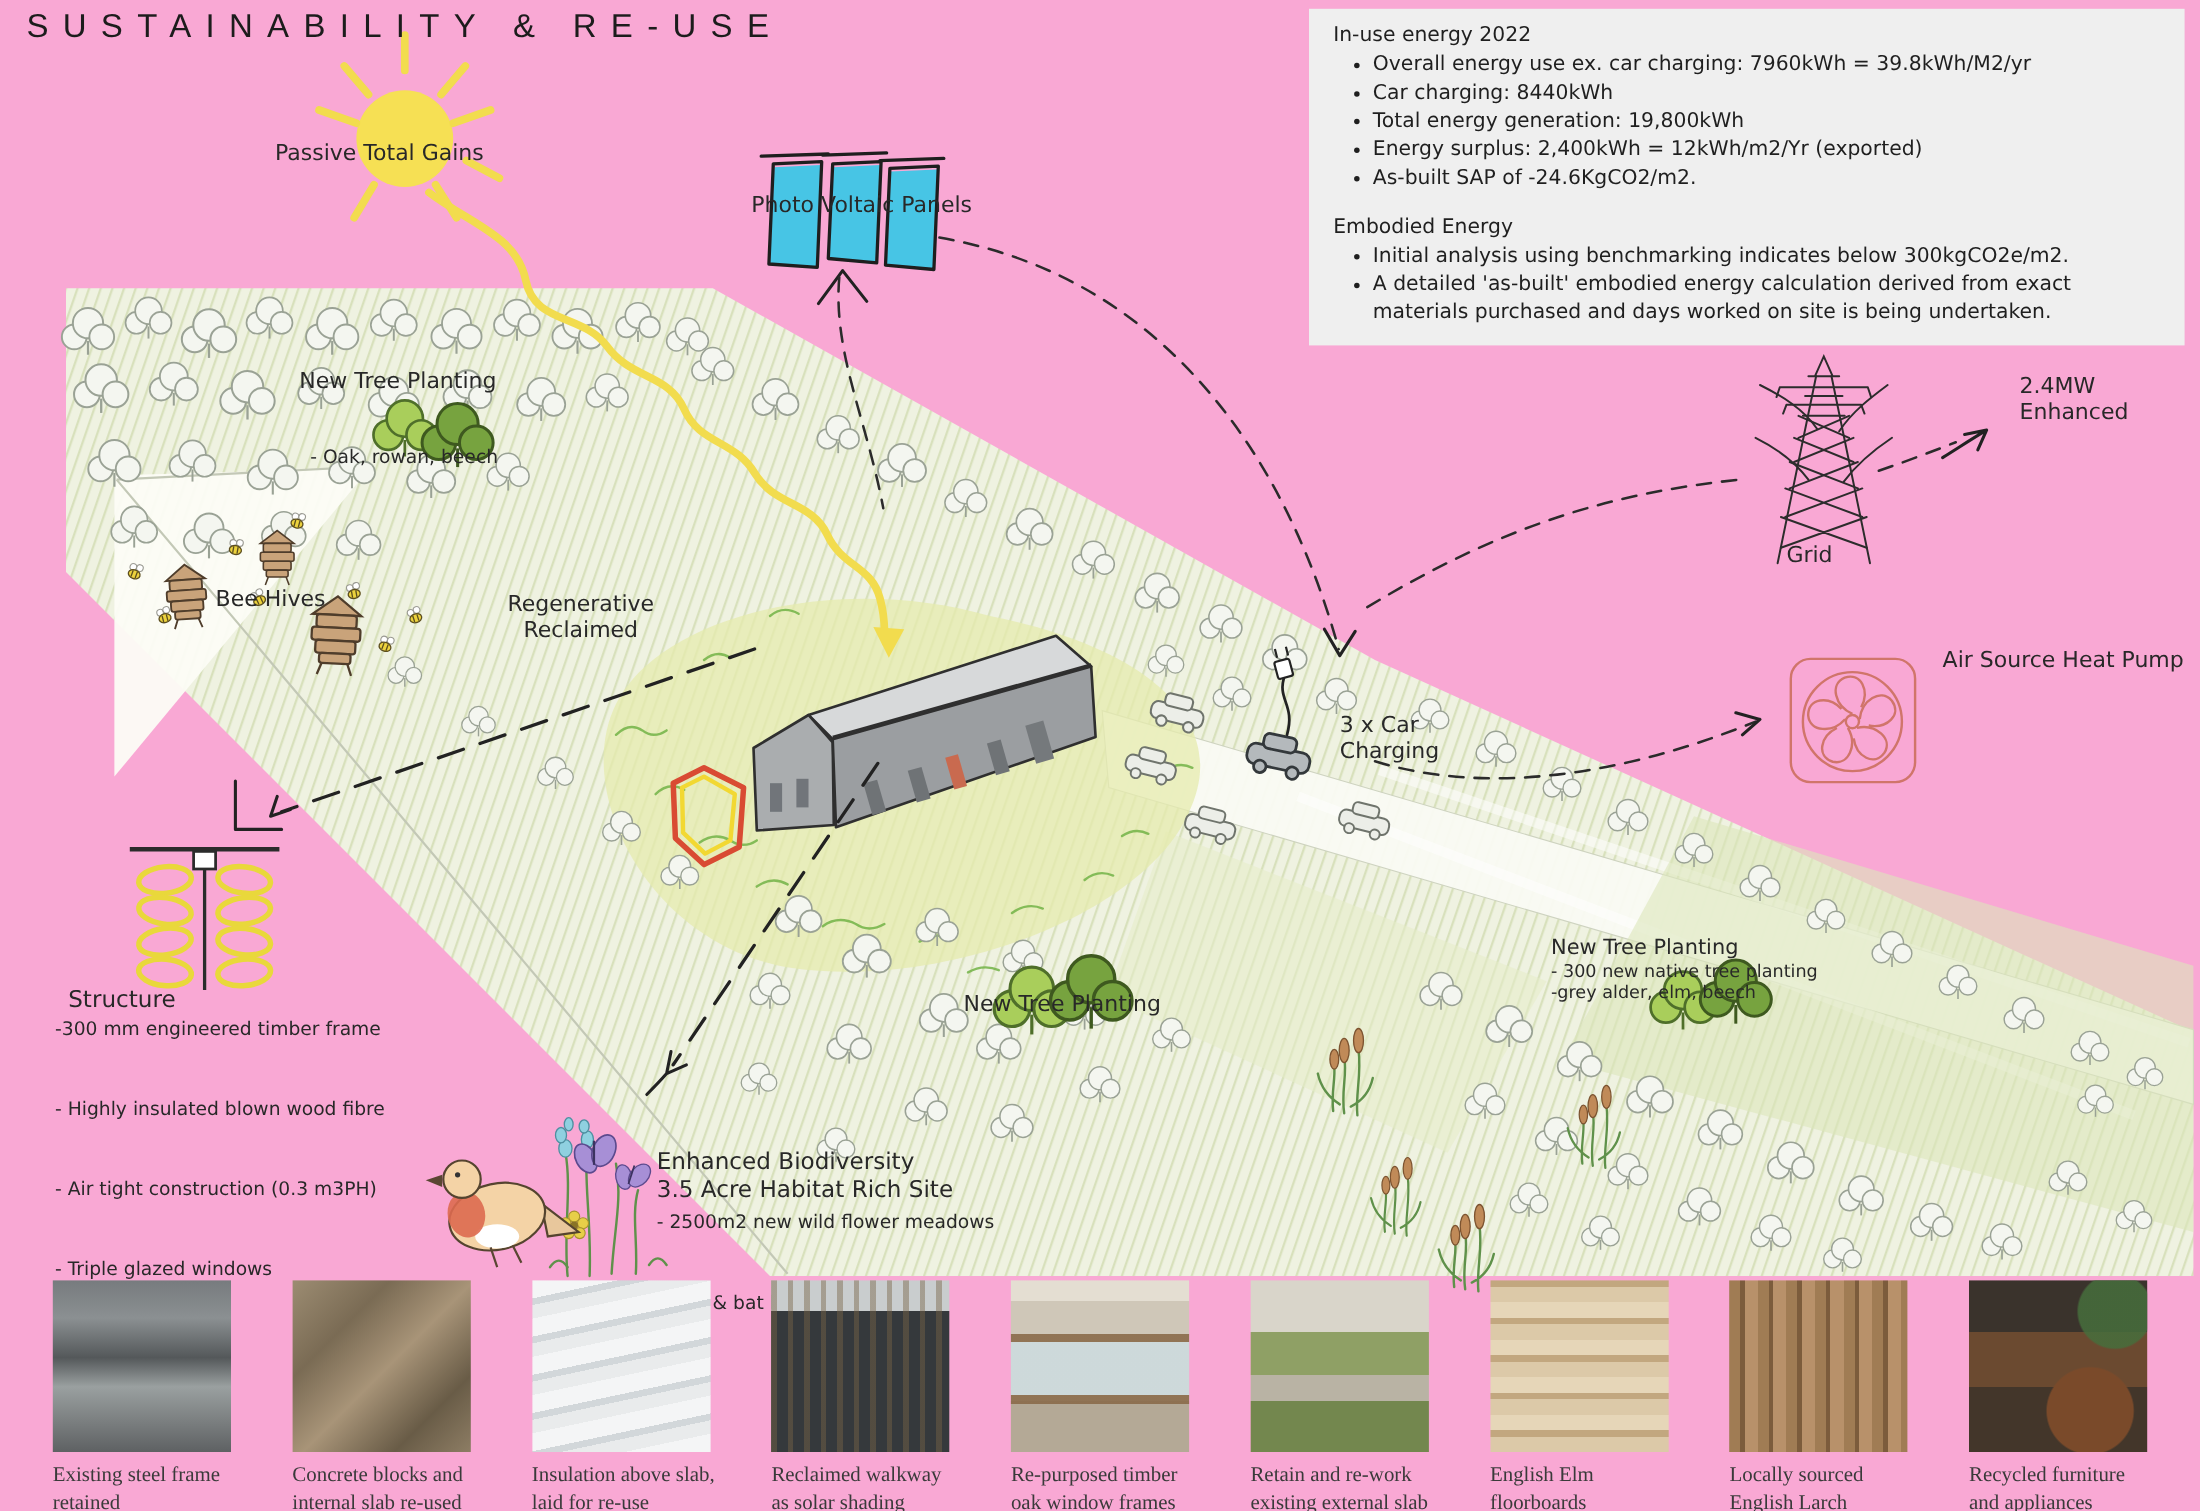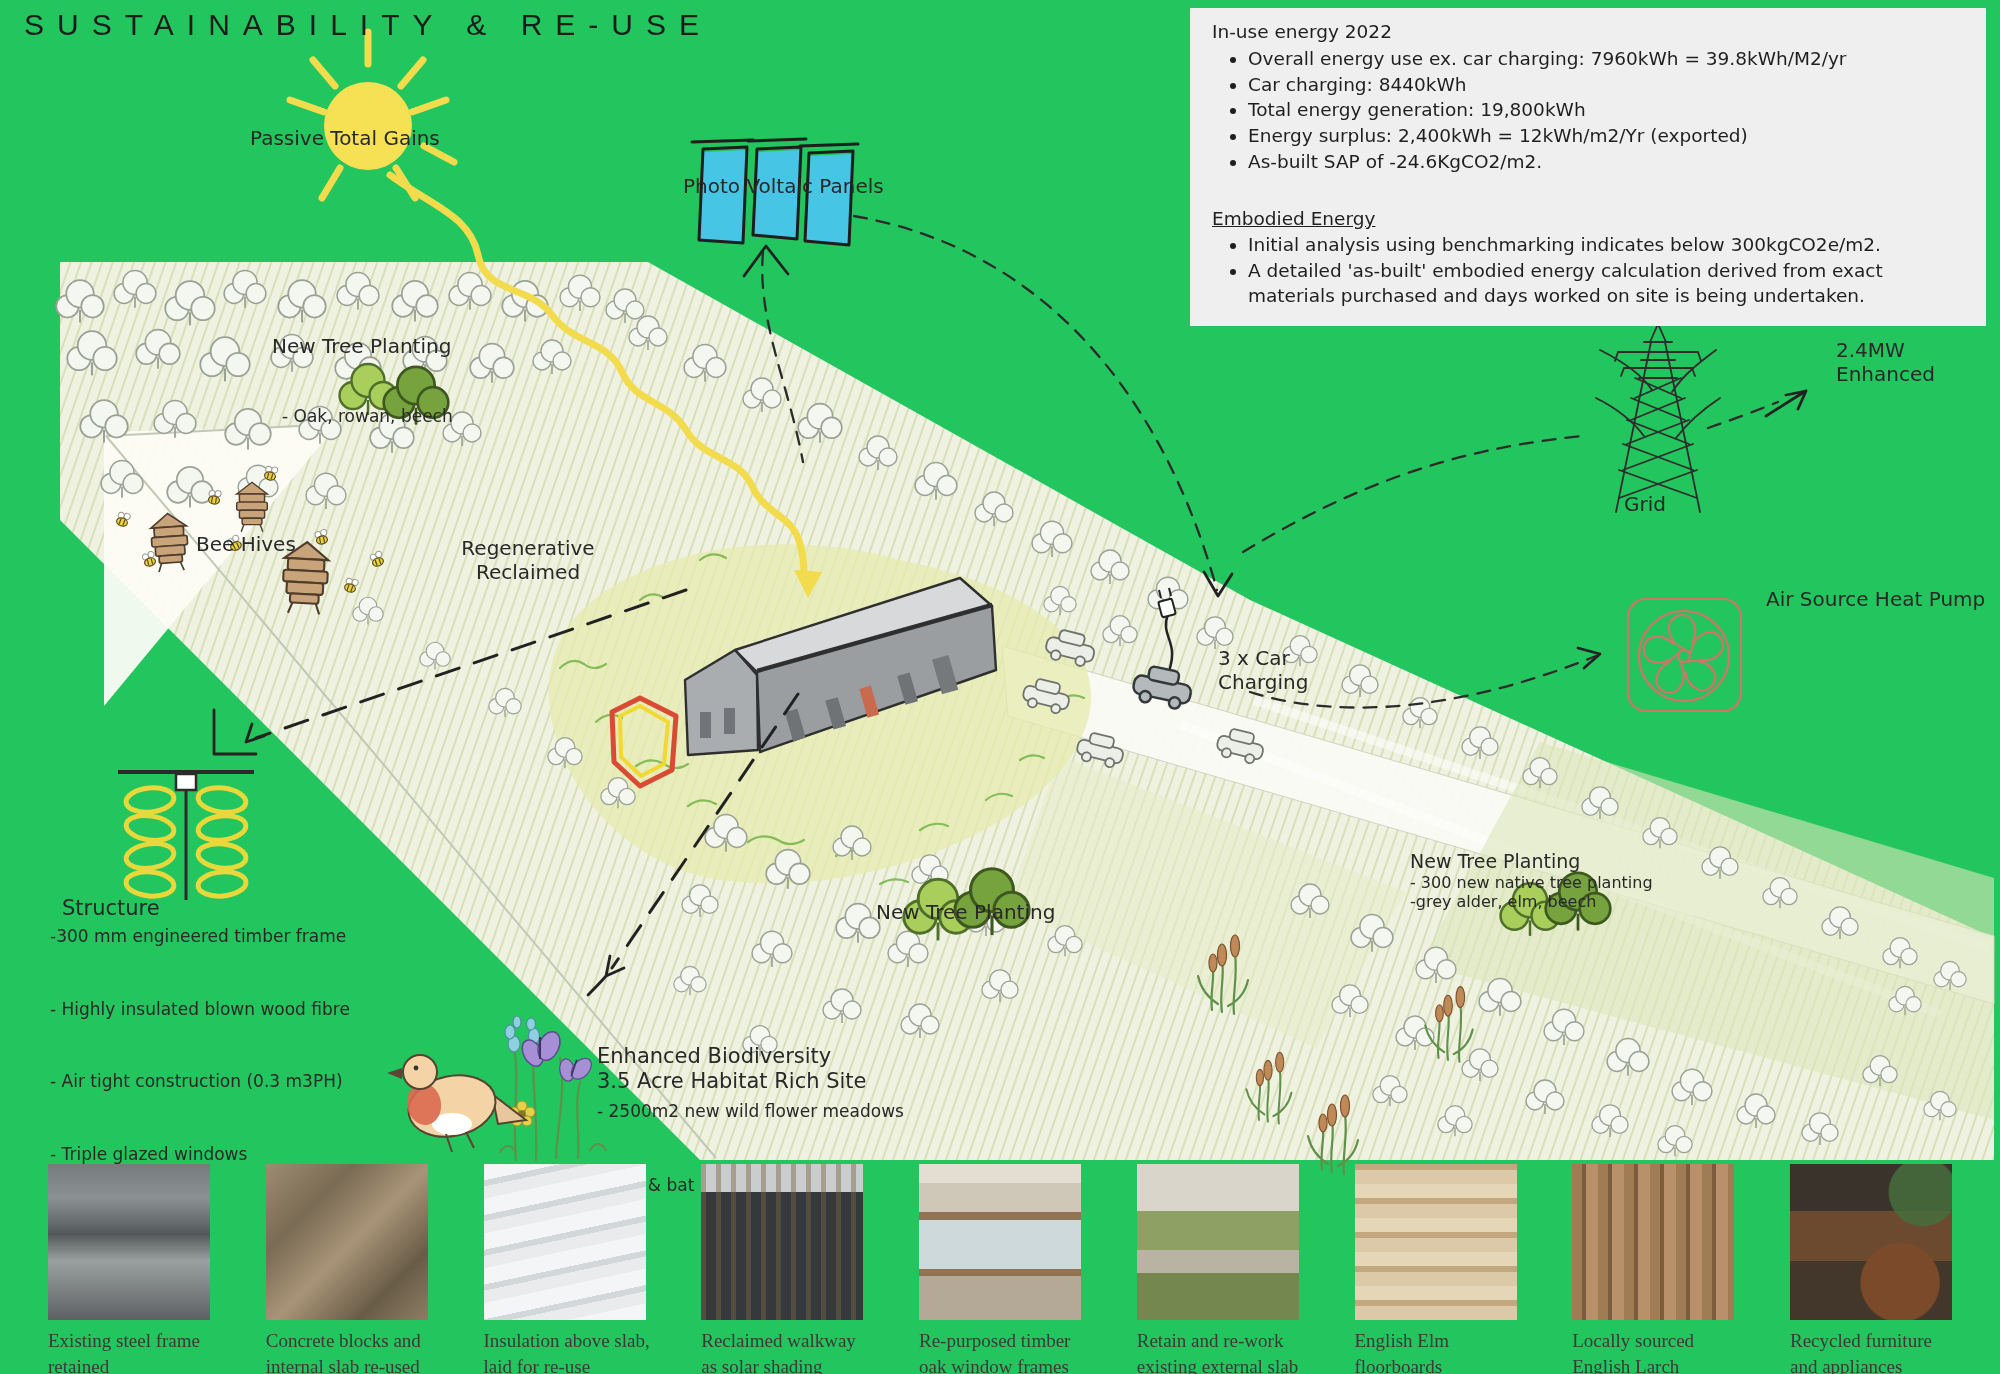--- a/index.html
+++ b/index.html
@@ -1,26 +1,26 @@
 <!DOCTYPE html>
 <html><head>
 <meta charset="utf-8">
 <style>
   html,body{margin:0;padding:0;background:#fff;}
-  .canvas{position:relative;width:2000px;height:1374px;background:#22c55e;overflow:hidden;
+  .canvas{position:relative;width:2000px;height:1374px;background:#f9a8d4;overflow:hidden;
           font-family:"DejaVu Sans",sans-serif;}
   .page-title{position:absolute;left:24px;top:8px;font-family:"Liberation Sans",sans-serif;
           font-size:30px;letter-spacing:13px;color:#1c1c1c;font-weight:400;white-space:nowrap;}
   .scene{position:absolute;left:0;top:0;width:2000px;height:1374px;}
   
   .energy-box{position:absolute;left:1190px;top:8px;width:796px;box-sizing:border-box;
           background:#efefef;padding:12px 22px 16px 22px;color:#1f1f1f;font-size:18.5px;line-height:1.34;}
   .energy-box ul{margin:2px 0 0 0;padding-left:36px;}
   .energy-box li{margin:1px 0;}
-  .eb-gap{margin-top:32px;text-decoration:underline;}
+  .eb-gap{margin-top:20px;}
   
   .lbl{position:absolute;color:#282828;font-size:20px;line-height:1.2;white-space:nowrap;z-index:5;}
   .sm{font-size:17px;margin-top:48px;}
   .xs{font-size:16px;}
   .ctr{text-align:center;}
   .blk{white-space:normal;}
   
   .tgrey{fill:#f4f6f0;stroke:#9aa295;stroke-width:1.4;}
   .tL{fill:#a9ce5b;stroke:#4f6f2a;stroke-width:1.6;}
   .tD{fill:#77a33f;stroke:#3e591f;stroke-width:1.6;}

